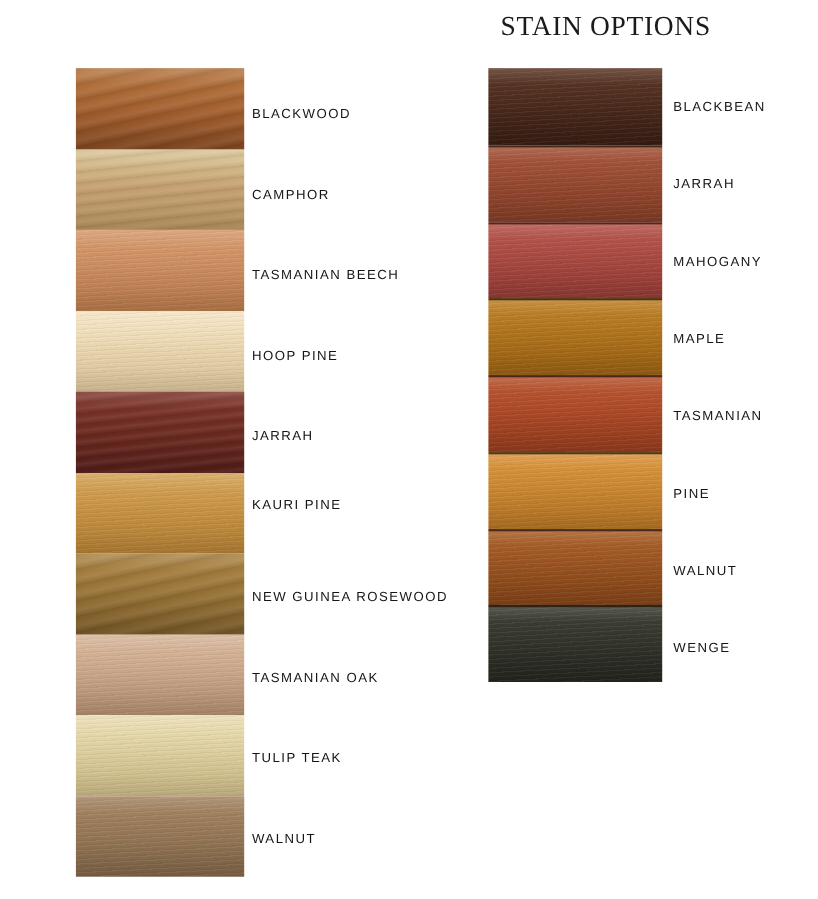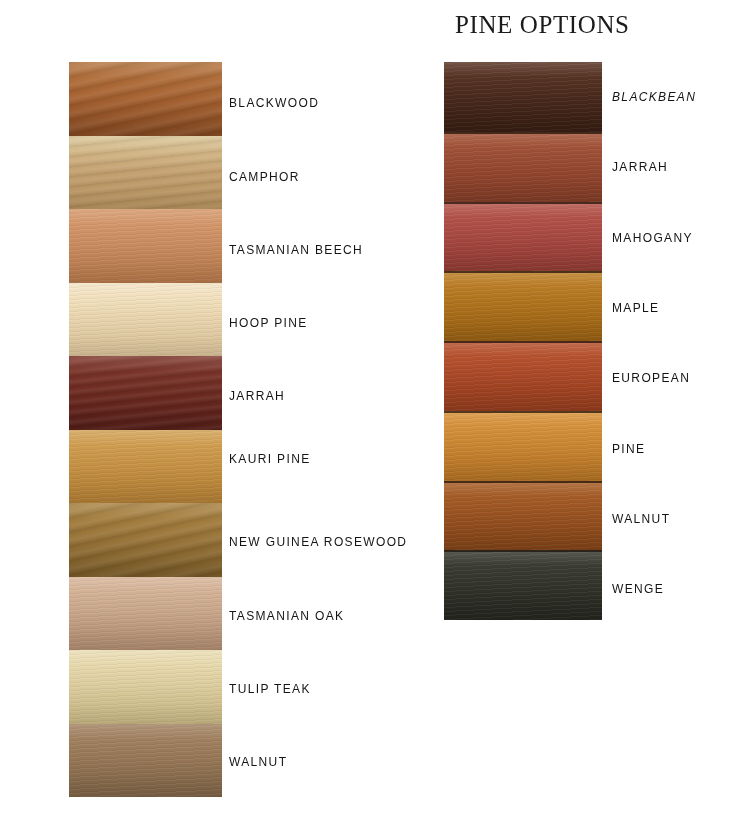--- a/index.html
+++ b/index.html
@@ -171,21 +171,21 @@
       <div class="swatch-row" style="background: linear-gradient(rgb(236, 223, 180) 0%, rgb(228, 212, 163) 48%, rgb(214, 196, 141) 100%);">
         <div class="grain fine"></div>
         <div class="sheen"></div>
       </div>
       <div class="swatch-row" style="background: linear-gradient(rgb(164, 132, 98) 0%, rgb(154, 122, 88) 48%, rgb(134, 106, 75) 100%);">
         <div class="grain fine"></div>
         <div class="sheen"></div>
       </div>
     </div>
 
-  <div class="col-title stain">PINE OPTIONS</div>
+  <div class="col-title stain">STAIN OPTIONS</div>
 
   <div class="swatch-column stain" id="stain-column">
       <div class="swatch-row" style="background: linear-gradient(rgb(90, 52, 35) 0%, rgb(75, 42, 28) 48%, rgb(59, 32, 20) 100%);">
         <div class="grain fine"></div>
         <div class="sheen"></div>
       </div>
       <div class="swatch-row" style="background: linear-gradient(rgb(166, 84, 56) 0%, rgb(154, 74, 49) 48%, rgb(138, 64, 41) 100%);">
         <div class="grain fine"></div>
         <div class="sheen"></div>
         <div class="joint"></div>
@@ -226,23 +226,23 @@
       <div class="label timber" style="top: 103px;">BLACKWOOD</div>
       <div class="label timber" style="top: 177px;">CAMPHOR</div>
       <div class="label timber" style="top: 250px;">TASMANIAN BEECH</div>
       <div class="label timber" style="top: 323px;">HOOP PINE</div>
       <div class="label timber" style="top: 396px;">JARRAH</div>
       <div class="label timber" style="top: 459px;">KAURI PINE</div>
       <div class="label timber" style="top: 542px;">NEW GUINEA ROSEWOOD</div>
       <div class="label timber" style="top: 616px;">TASMANIAN OAK</div>
       <div class="label timber" style="top: 689px;">TULIP TEAK</div>
       <div class="label timber" style="top: 762px;">WALNUT</div>
-      <div class="label stain" style="top: 97px; font-style: italic;">BLACKBEAN</div>
+      <div class="label stain" style="top: 97px;">BLACKBEAN</div>
       <div class="label stain" style="top: 167px;">JARRAH</div>
       <div class="label stain" style="top: 238px;">MAHOGANY</div>
       <div class="label stain" style="top: 308px;">MAPLE</div>
-      <div class="label stain" style="top: 378px;">EUROPEAN</div>
+      <div class="label stain" style="top: 378px;">TASMANIAN</div>
       <div class="label stain" style="top: 449px;">PINE</div>
       <div class="label stain" style="top: 519px;">WALNUT</div>
       <div class="label stain" style="top: 589px;">WENGE</div>
     </div>
 
 </div>
 
 </body></html>

